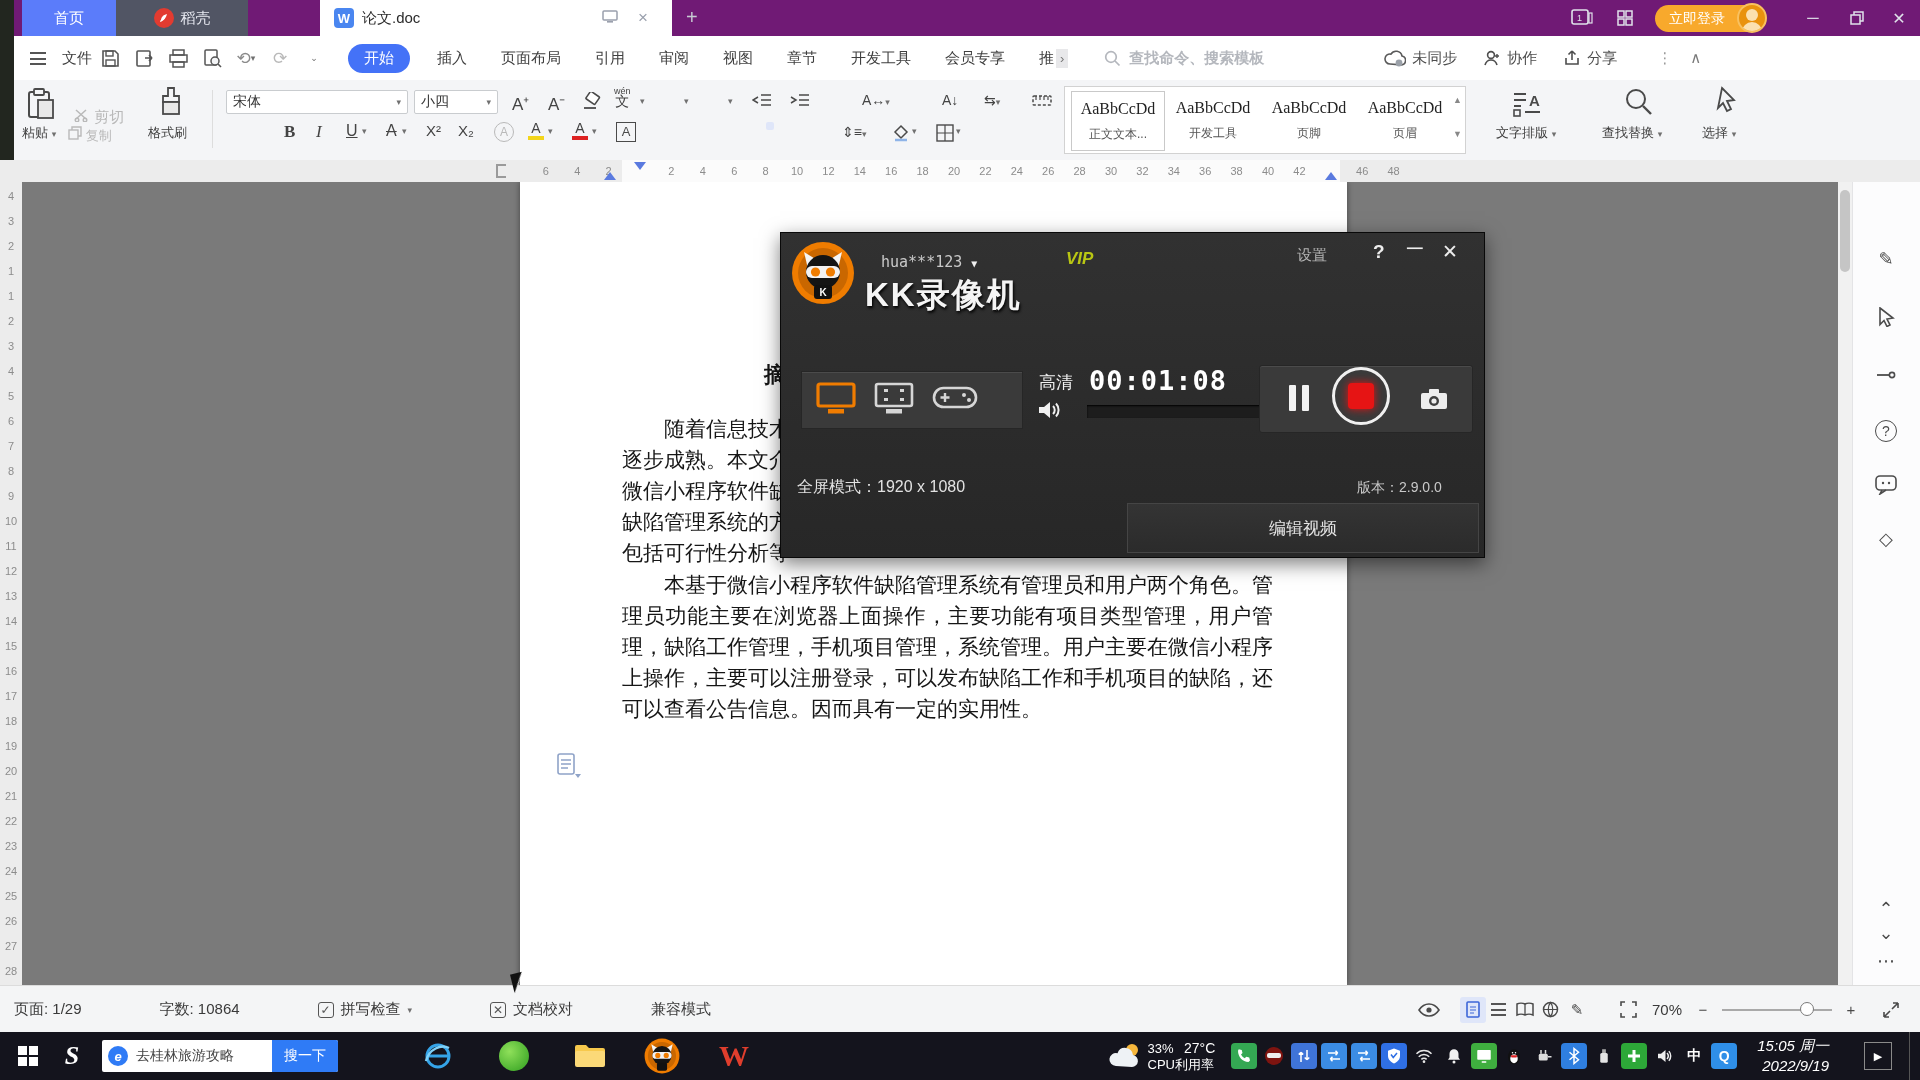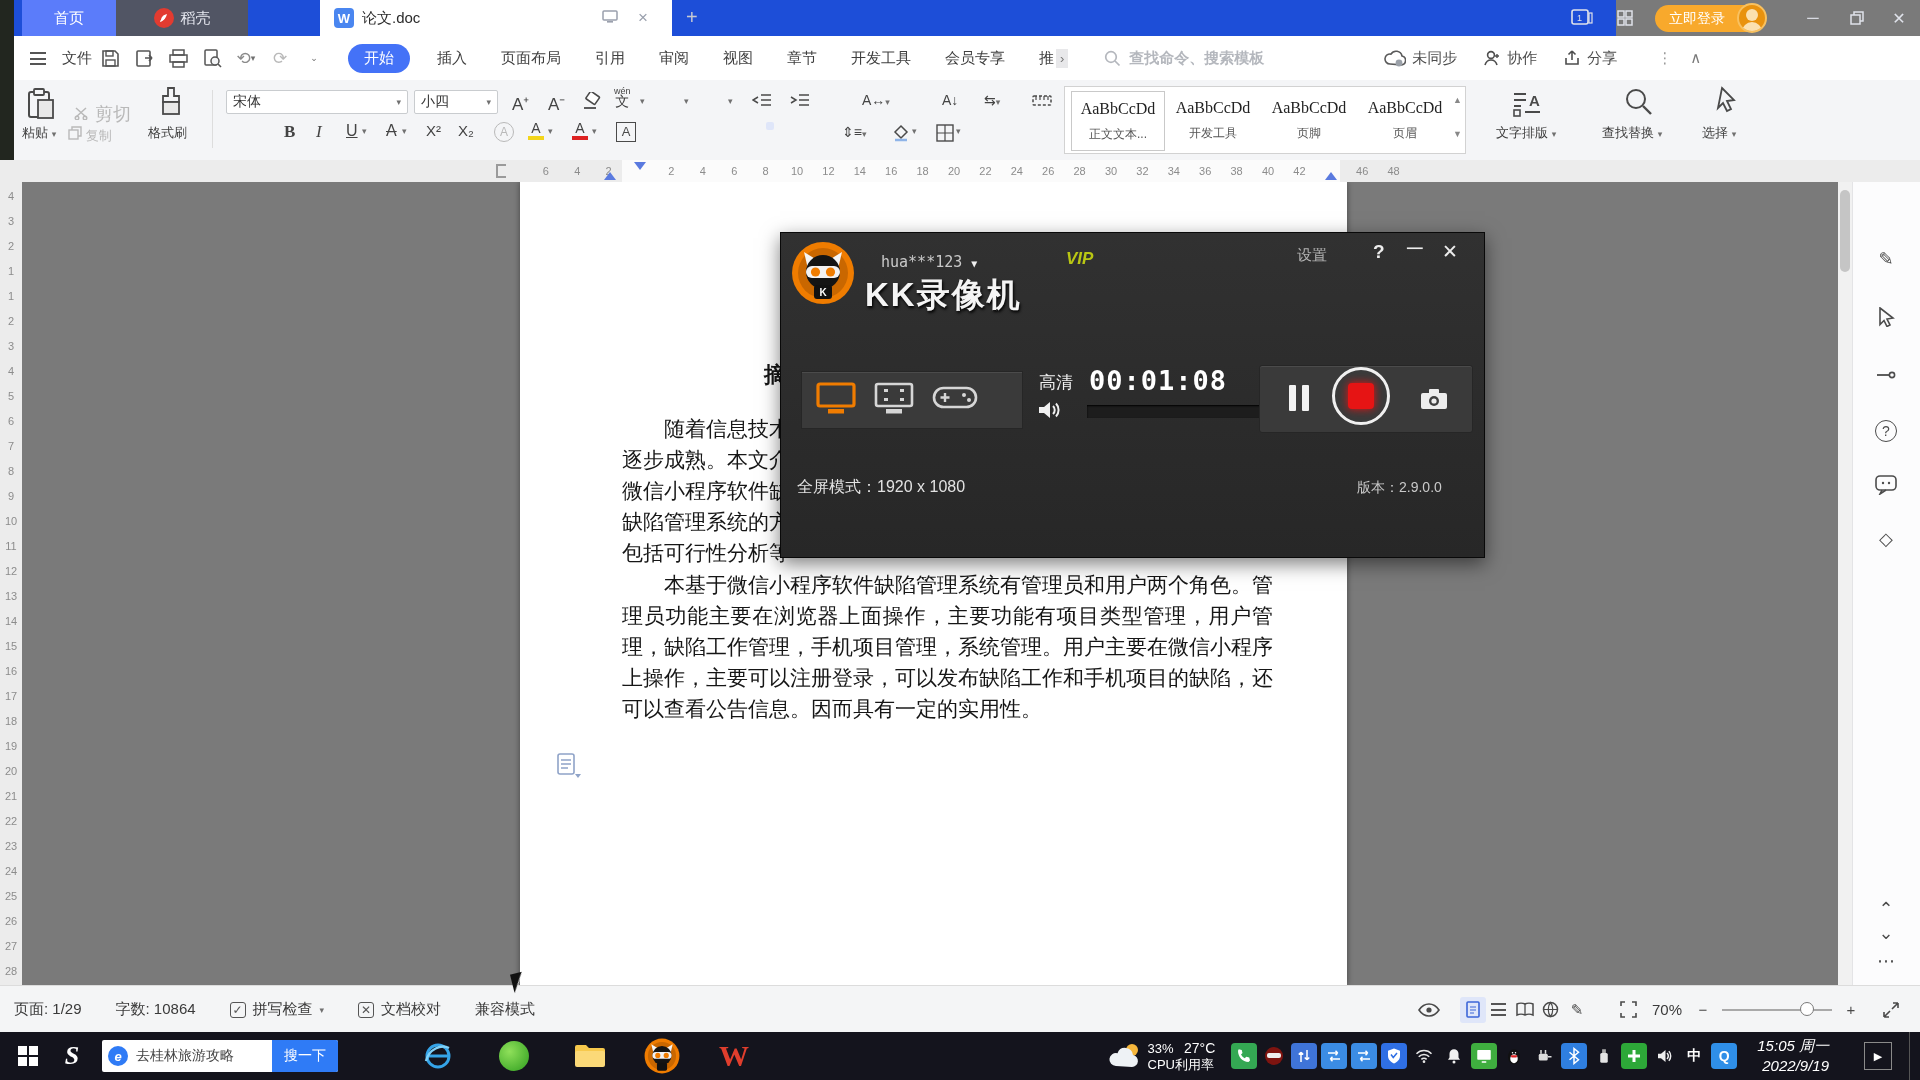--- a/index.html
+++ b/index.html
@@ -1,20 +1,20 @@
 <!DOCTYPE html>
 <html><head>
 <meta charset="utf-8">
 <style>
   html,body{margin:0;padding:0;width:1920px;height:1080px;overflow:hidden;
     font-family:"Liberation Sans",sans-serif;background:#7a7a7a;position:relative;}
   .ab{position:absolute;}
   .nosel{user-select:none;}
   
-  #tabbar{left:0;top:0;width:1616px;height:36px;background:#1d4ed8;}
+  #tabbar{left:0;top:0;width:1920px;height:36px;background:#701a75;}
   .tab{height:36px;display:flex;align-items:center;justify-content:center;font-size:15px;color:#e8eaf2;}
   #tab-home{left:22px;top:0;width:94px;background:#5b7cfa;color:#fff;}
   #tab-docer{left:116px;top:0;width:132px;background:#515564;gap:7px;}
   #tab-doc{left:320px;top:0;width:352px;background:#ffffff;color:#2b2b2b;justify-content:flex-start;padding-left:14px;box-sizing:border-box;gap:8px;}
   .docer-logo{width:20px;height:20px;border-radius:50%;background:#e23b30;display:flex;align-items:center;justify-content:center;}
   .wps-w{width:20px;height:20px;border-radius:4px;background:#4a86f0;color:#fff;font-size:13px;font-weight:bold;
      display:flex;align-items:center;justify-content:center;}
   .tabctl{color:#9aa0ad;font-size:15px;}
   .winbtn{color:#dfe2ea;font-size:16px;display:flex;align-items:center;justify-content:center;width:34px;height:30px;}
   #login-btn{left:1655px;top:5px;width:108px;height:27px;background:#f8a92c;border-radius:14px;color:#fff;
@@ -76,21 +76,21 @@
   #kk-timer{left:308px;top:132px;font-size:27px;font-weight:bold;color:#fff;font-family:"DejaVu Sans Mono",monospace;letter-spacing:1px;}
   #kk-hd{left:258px;top:138px;font-size:17px;color:#f0f0f0;}
   .kkbtn{position:absolute;top:270px;height:50px;background:linear-gradient(#343434,#2b2b2b);border:1px solid #454545;
      box-sizing:border-box;display:flex;align-items:center;justify-content:center;font-size:17px;color:#e6e6e6;}
   #kk-stop-ring{position:absolute;left:72px;top:1px;width:58px;height:58px;border:3px solid #f0f0f0;border-radius:50%;box-sizing:border-box;display:flex;align-items:center;justify-content:center;}
   #kk-stop-sq{width:26px;height:26px;border-radius:4px;background:#e61414;box-shadow:0 0 8px #e61414;}
   .pausebar{width:7px;height:26px;background:#f2f2f2;border-radius:1px;display:inline-block;margin:0 3px;}
   
   #statusbar{left:0;top:985px;width:1920px;height:47px;background:#f4f5f6;border-top:1px solid #dcdcdc;
      display:flex;align-items:center;font-size:15px;color:#3a3a3a;}
-  .sitem{margin-right:34px;display:flex;align-items:center;gap:7px;white-space:nowrap;}
+  .sitem{margin-right:34px;display:flex;align-items:center;gap:7px;white-space:nowrap;margin-left:44px;}
   .chk{width:16px;height:16px;border:1.5px solid #555;border-radius:3px;font-size:12px;display:flex;align-items:center;justify-content:center;color:#555;box-sizing:border-box;}
   .vicon{width:26px;height:26px;display:flex;align-items:center;justify-content:center;color:#4a4a4a;}
   .vicon.active{background:#dfe6f9;border-radius:3px;color:#3c66d8;}
   
   #taskbar{left:0;top:1032px;width:1920px;height:48px;background:#14141d;display:flex;align-items:center;color:#fff;}
   .tbicon{width:44px;height:44px;display:flex;align-items:center;justify-content:center;}
   #tb-search{width:236px;height:32px;background:#fff;display:flex;align-items:center;margin-left:8px;border-radius:2px;overflow:hidden;}
   #tb-search-text{flex:1;font-size:14px;color:#444;padding-left:8px;white-space:nowrap;}
   #tb-search-btn{width:66px;height:32px;background:#2f7bf6;color:#fff;font-size:14px;display:flex;align-items:center;justify-content:center;}
   .trayicon{width:26px;height:26px;margin:0 2px;display:flex;align-items:center;justify-content:center;border-radius:4px;font-size:14px;font-weight:bold;color:#fff;}
@@ -242,21 +242,21 @@
 
   <div class="ab" style="left:26px;top:8px">
     <svg width="30" height="32" viewBox="0 0 30 32">
         <rect x="3" y="4" width="20" height="25" rx="2" fill="none" stroke="#4a4a4a" stroke-width="2"></rect>
         <rect x="8" y="1" width="10" height="6" rx="1" fill="#f4f5f7" stroke="#4a4a4a" stroke-width="1.8"></rect>
         <rect x="12" y="12" width="15" height="18" fill="#e8e8e8" stroke="#4a4a4a" stroke-width="1.8"></rect>
       </svg>
   </div>
   <div class="ab rlabel" style="left:22px;top:44px"><span>粘贴</span> <span class="dd">▾</span></div>
 
-  <div class="ab gray" style="left:74px;top:22px;font-size:18px">
+  <div class="ab gray" style="left:74px;top:28px;font-size:15px">
     <svg width="16" height="13" viewBox="0 0 16 13">
         <path d="M2 1l10 9M12 1L2 10" stroke="#b9b9b9" stroke-width="1.5"></path>
         <circle cx="3" cy="11" r="1.8" fill="none" stroke="#b9b9b9" stroke-width="1.4"></circle>
         <circle cx="11" cy="11" r="1.8" fill="none" stroke="#b9b9b9" stroke-width="1.4"></circle>
       </svg>
     <span>剪切</span>
   </div>
   <div class="ab gray" style="left:68px;top:46px;font-size:13px">
     <svg width="14" height="14" viewBox="0 0 14 14">
         <rect x="1" y="4" width="9" height="9" fill="none" stroke="#b9b9b9" stroke-width="1.4"></rect>
@@ -548,20 +548,21 @@
           <rect x="1" y="5" width="26" height="16" rx="2" fill="#ededed"></rect>
           <rect x="9" y="1" width="10" height="5" rx="1" fill="#ededed"></rect>
           <circle cx="14" cy="13" r="5" fill="#3f3f3f"></circle>
           <circle cx="14" cy="13" r="2.6" fill="#ededed"></circle>
         </svg>
     </span>
   </div>
 
   <div class="t" style="left:16px;top:244px;font-size:16px;color:#e2e2e2">全屏模式：1920 x 1080</div>
   <div class="t" style="left:576px;top:246px;font-size:14px;color:#c9c9c9">版本：2.9.0.0</div>
+  <div class="kkbtn" style="left:346px;width:352px">编辑视频</div>
 </div>
 
 <div id="vscroll" class="ab">
     <div id="vthumb" class="ab"></div>
   </div>
 <div id="rightpanel" class="ab">
   <div class="rpicon" style="top:62px">✎</div>
   <div class="rpicon" style="top:120px">
       <svg width="17" height="20" viewBox="0 0 17 20">
         <path d="M2 1l13 10-6 1 3 6-3 1.5-3-6-4 4z" fill="none" stroke="#4c4c4c" stroke-width="1.6"></path>

